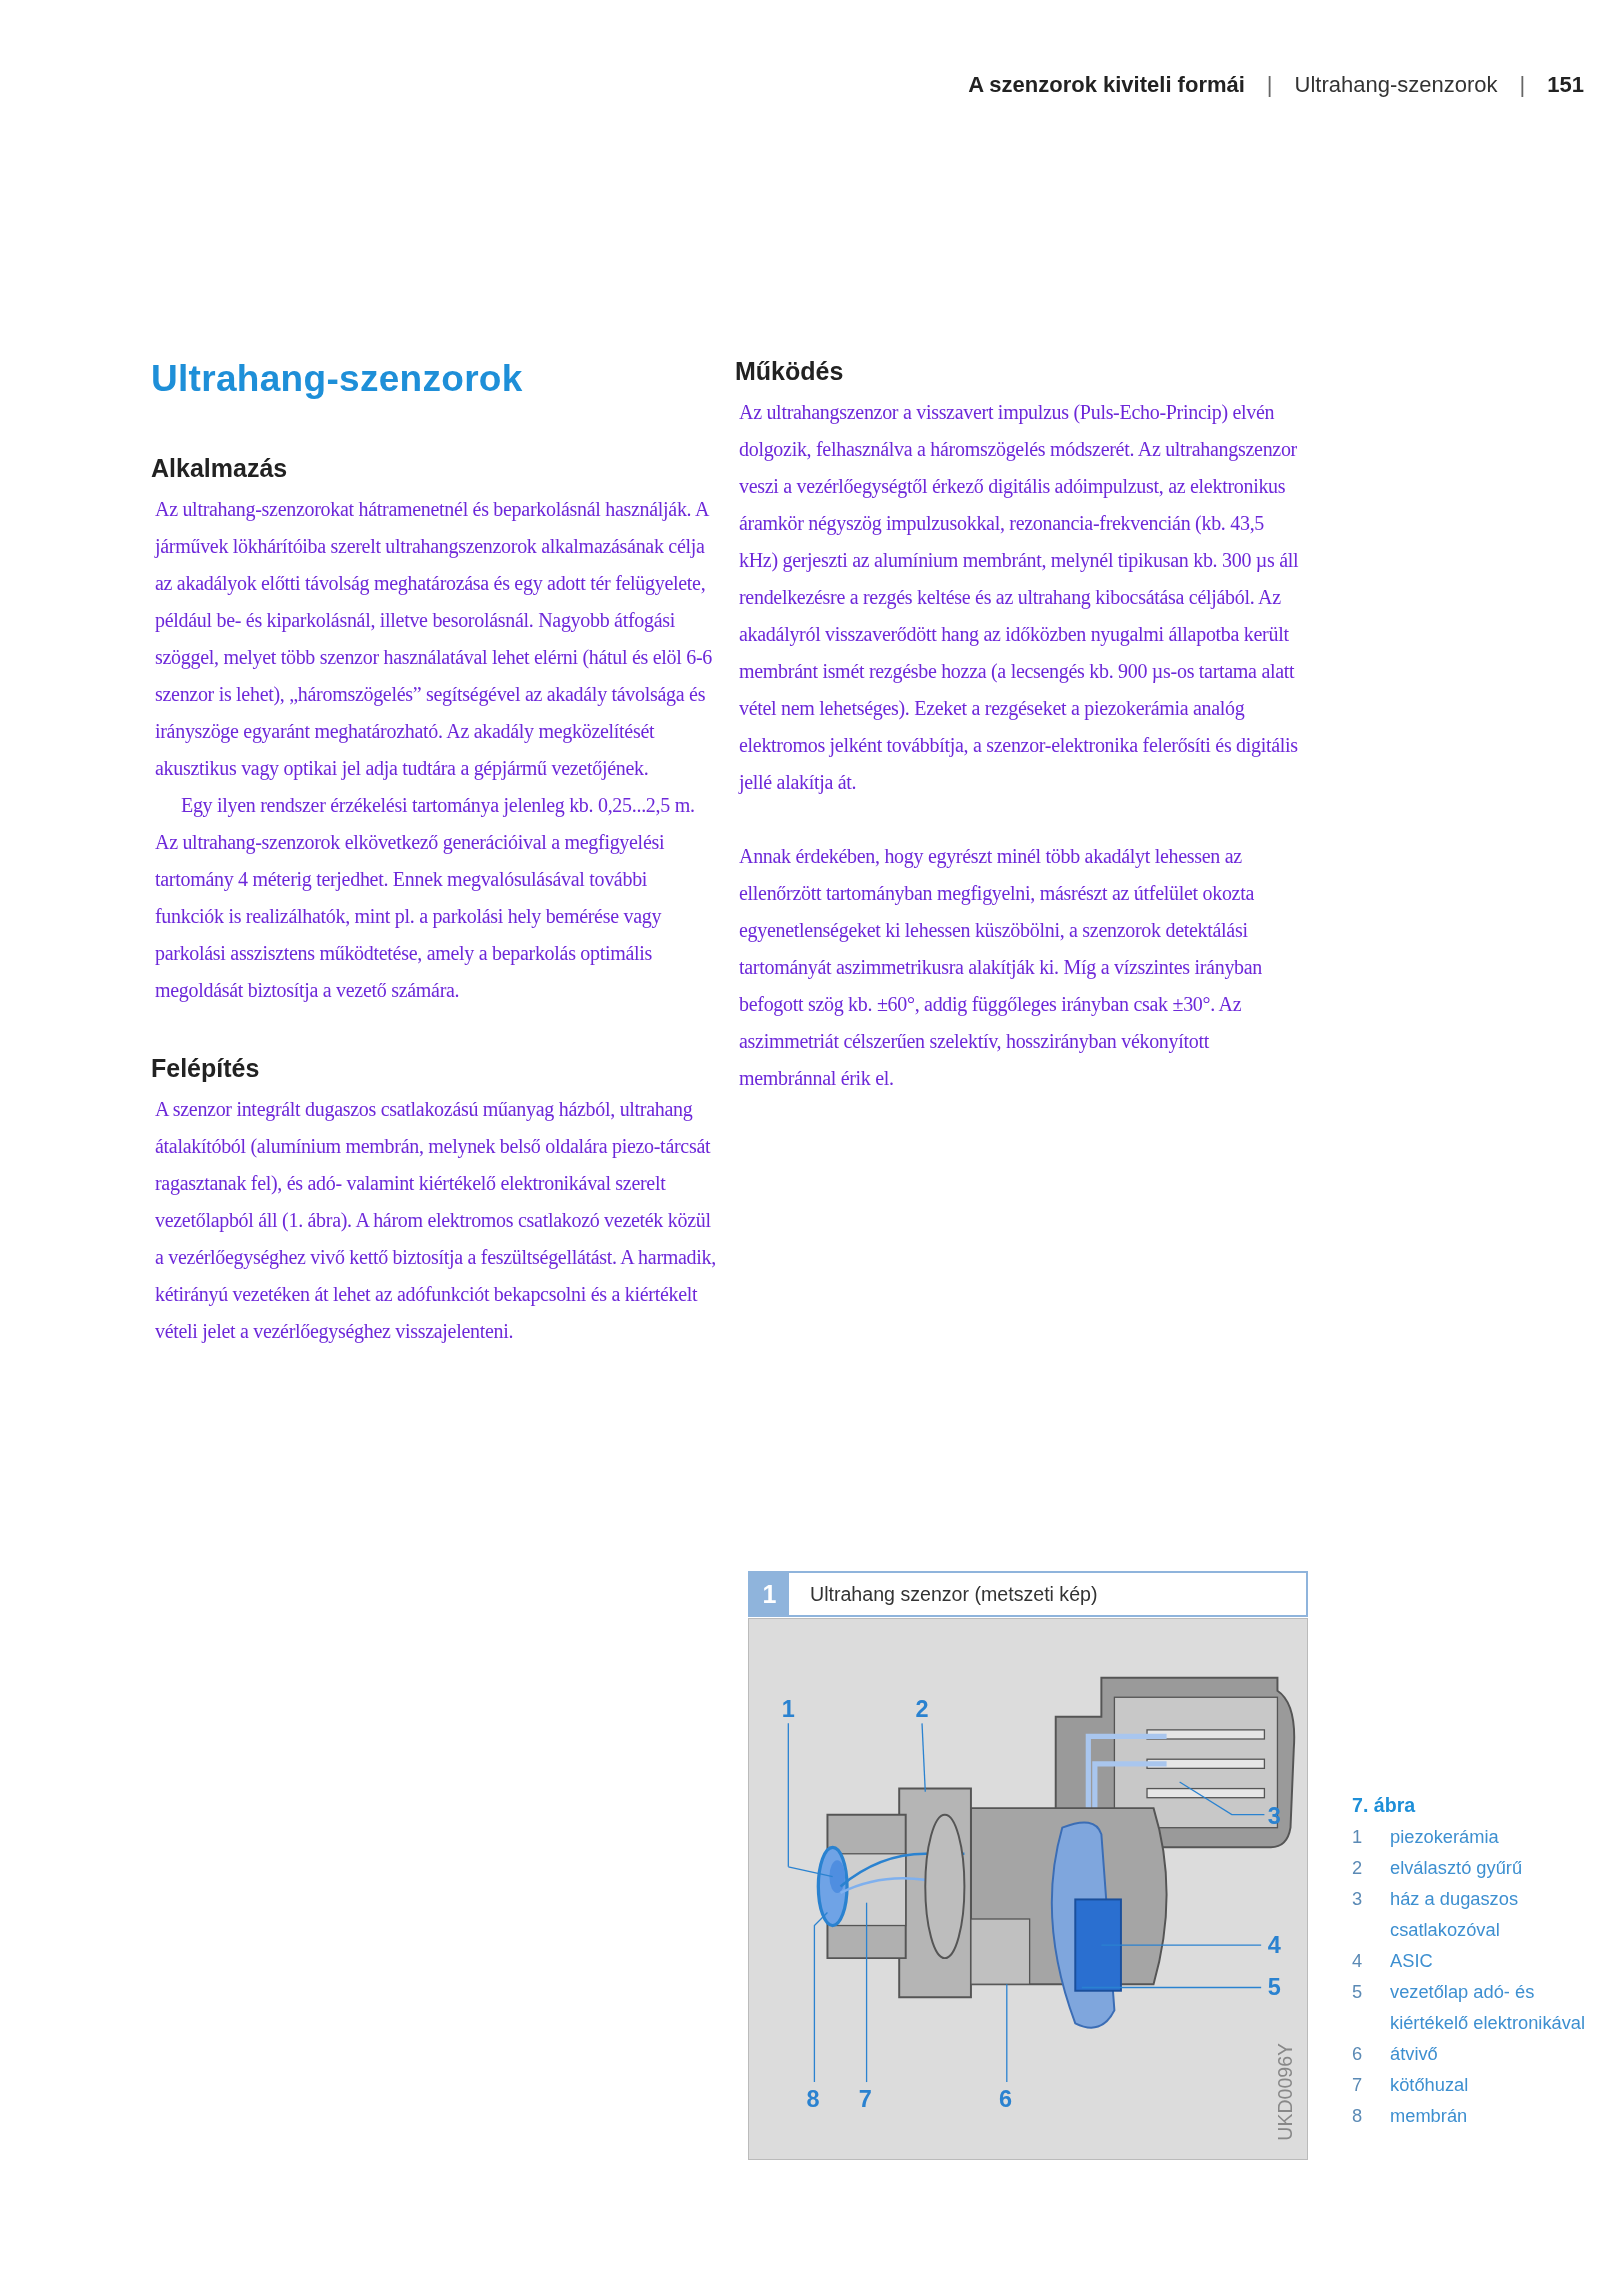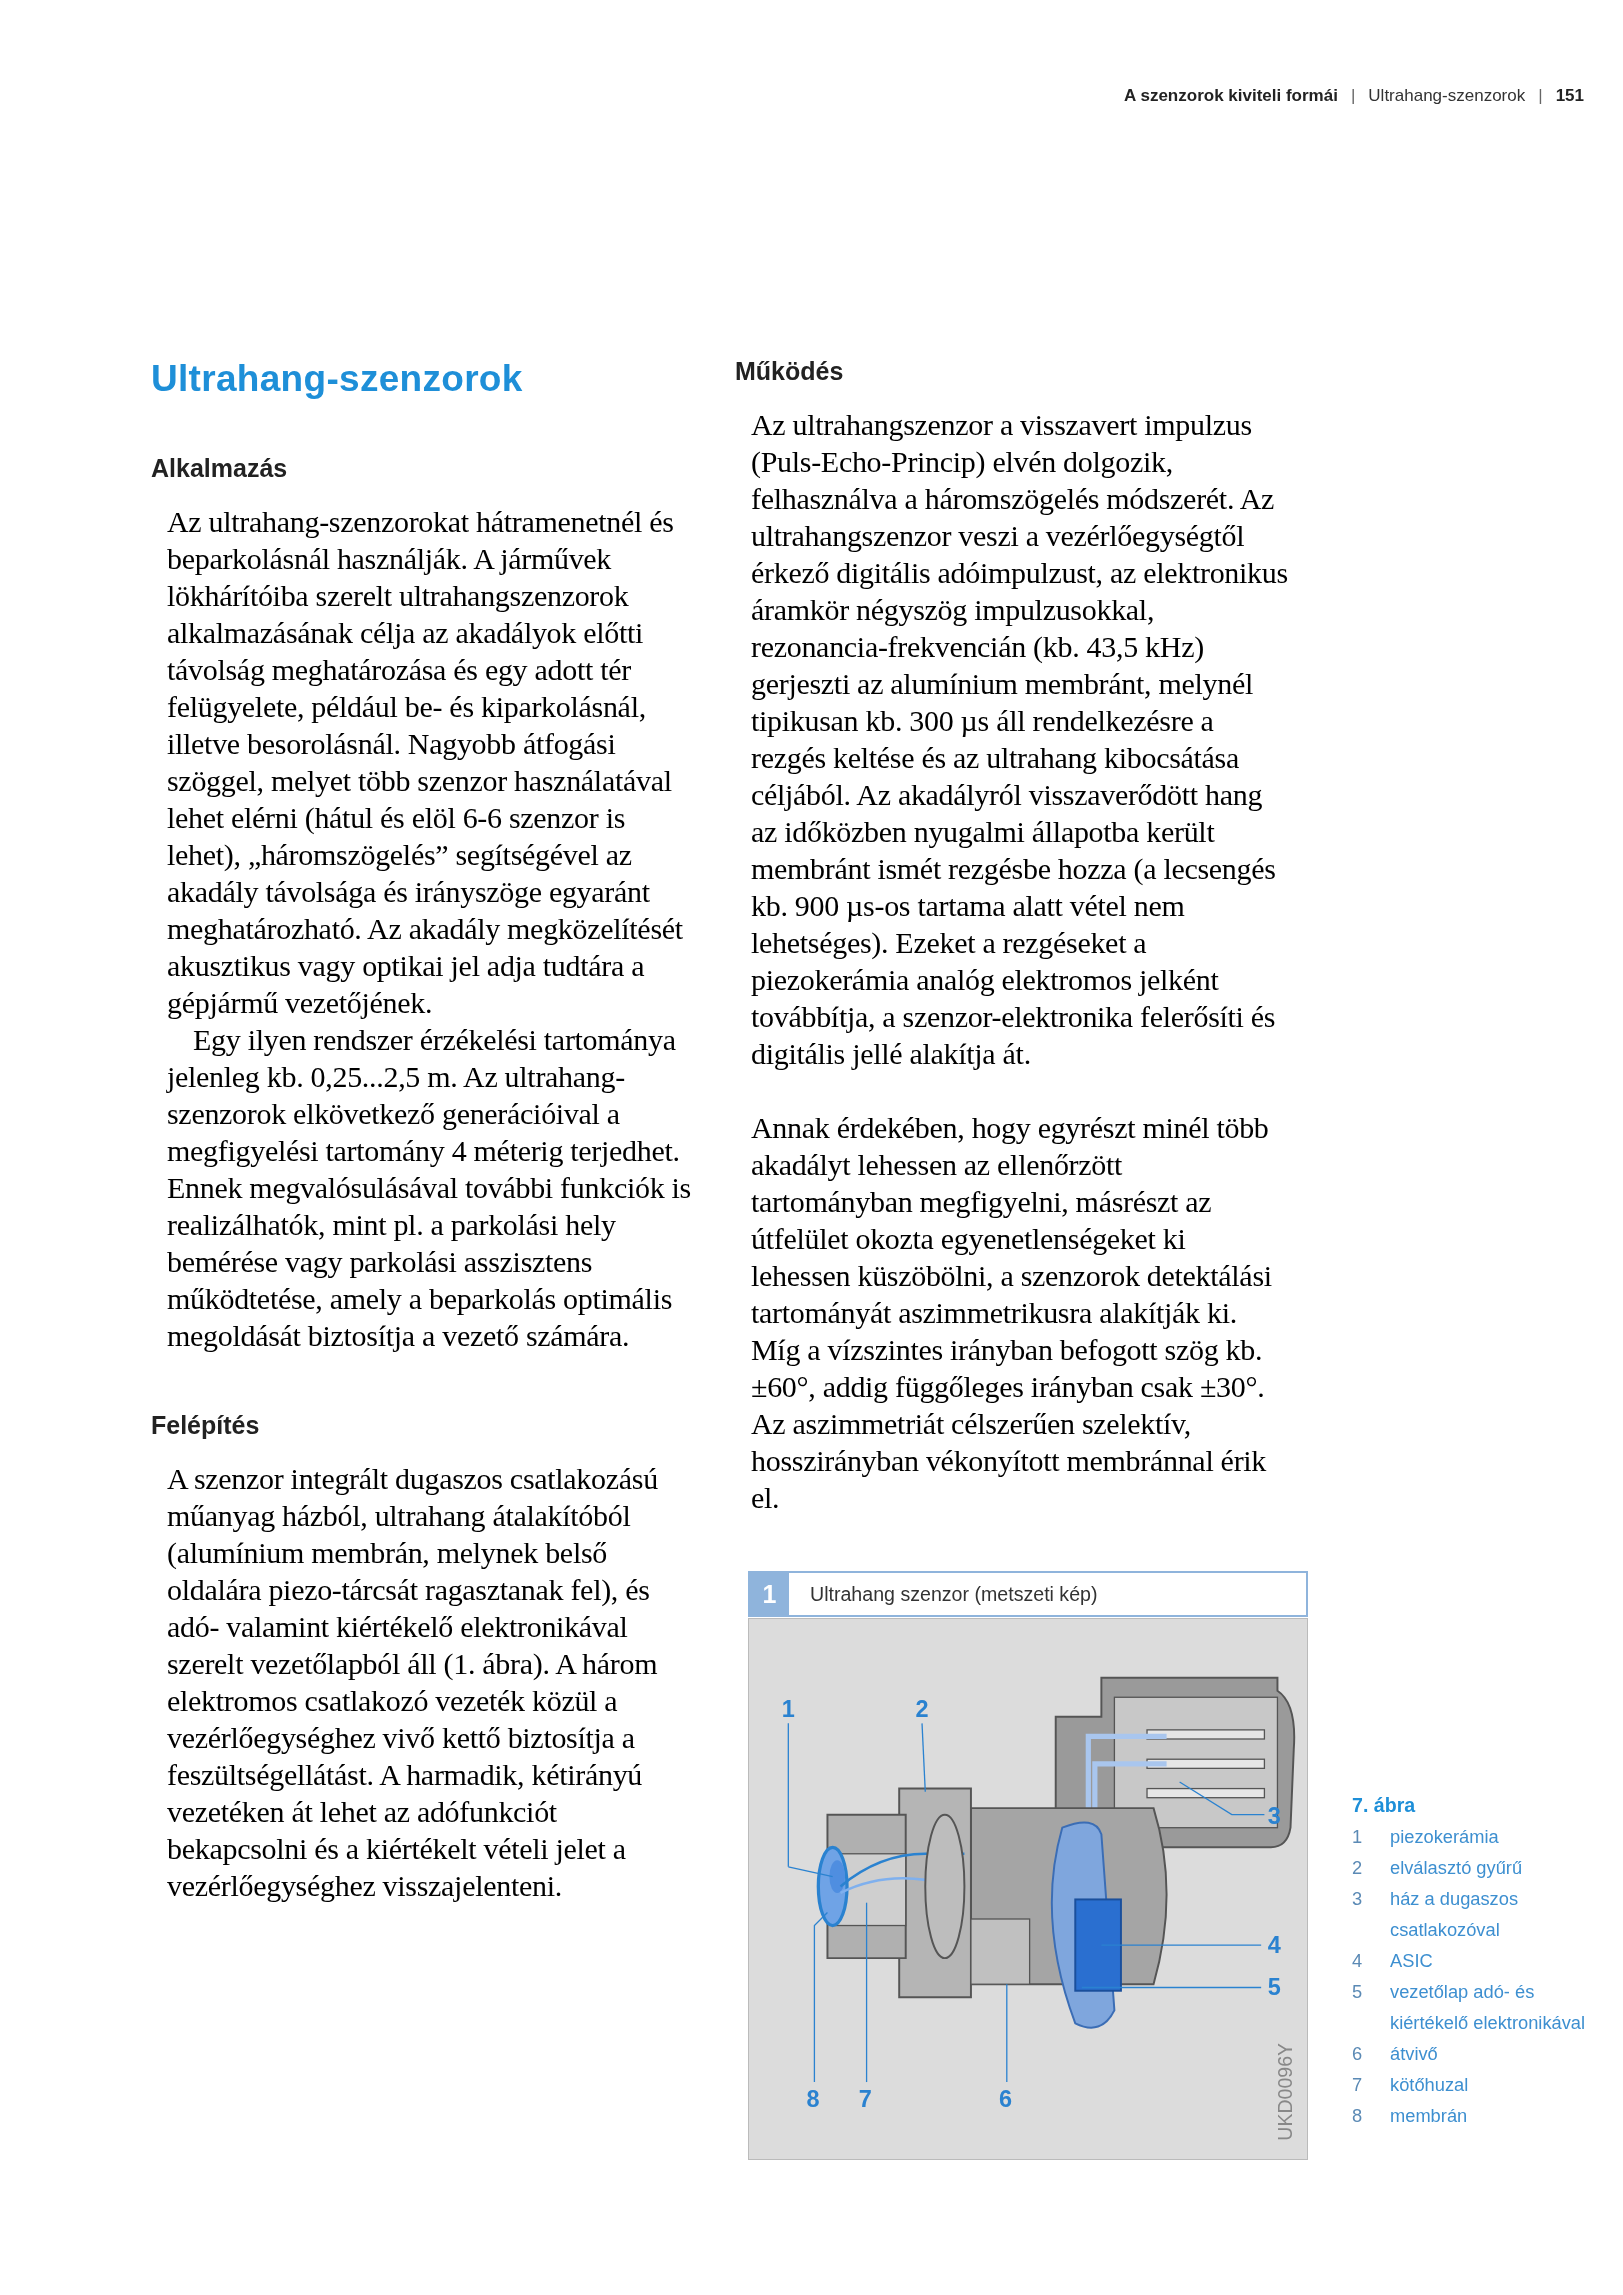--- a/index.html
+++ b/index.html
@@ -1,41 +1,41 @@
 <!DOCTYPE html>
 <html style="font-size:10.5px"><head>
 <meta charset="utf-8">
 <style>
   html, body { margin: 0; padding: 0; }
   body {
     width: 1623px; height: 2295px; background: #ffffff; position: relative; overflow: hidden;
     font-family: "Liberation Serif", serif; color: #2b2b2b;
   }
   .running-head {
-    position: absolute; top: 76px; right: 39px; height: 39px;
-    font-family: "Liberation Sans", sans-serif; font-size: 17px; color: #333;
-    display: flex; align-items: center; gap: 13px; white-space: nowrap;
+    position: absolute; top: 65px; right: 39px; height: 39px;
+    font-family: "Liberation Sans", sans-serif; font-size: 22px; color: #333;
+    display: flex; align-items: center; gap: 22px; white-space: nowrap;
   }
   .running-head .sec { font-weight: bold; color: #222; }
   .running-head .sep { color: #666; font-weight: normal; }
   .running-head .num { font-weight: bold; color: #222; }
 
   .col { position: absolute; top: 353px; width: 569px; }
   .col-left { left: 151px; }
   .col-right { left: 735px; }
 
   .chapter-title {
     font-family: "Liberation Sans", sans-serif; font-weight: bold; color: #1e8fd8;
     font-size: 37px; margin: 0 0 45px 0; letter-spacing: 0.3px; line-height: 52px;
   }
   .section-head {
     font-family: "Liberation Sans", sans-serif; font-weight: bold; font-size: 25px;
     color: #222; margin: 0; line-height: 37px;
   }
-  .body-text { font-size: 30px; line-height: 37px; margin: 16px; letter-spacing: -0.3px; color: #000000; }
+  .body-text { font-size: 20px; line-height: 37px; margin: 4px; letter-spacing: -0.3px; color: #6d28d9; }
   .body-text p { margin: 0; }
   .indent { text-indent: 26px; }
   .gap { height: 37px; }
 
   
   .figure { position: absolute; left: 748px; top: 1571px; width: 560px; height: 589px; }
   .fig-caption-bar {
     position: absolute; left: 0; top: 0; width: 560px; height: 46px;
     border: 2px solid #8fb4dc; box-sizing: border-box; background: #fff; display: flex; align-items: stretch;
   }

